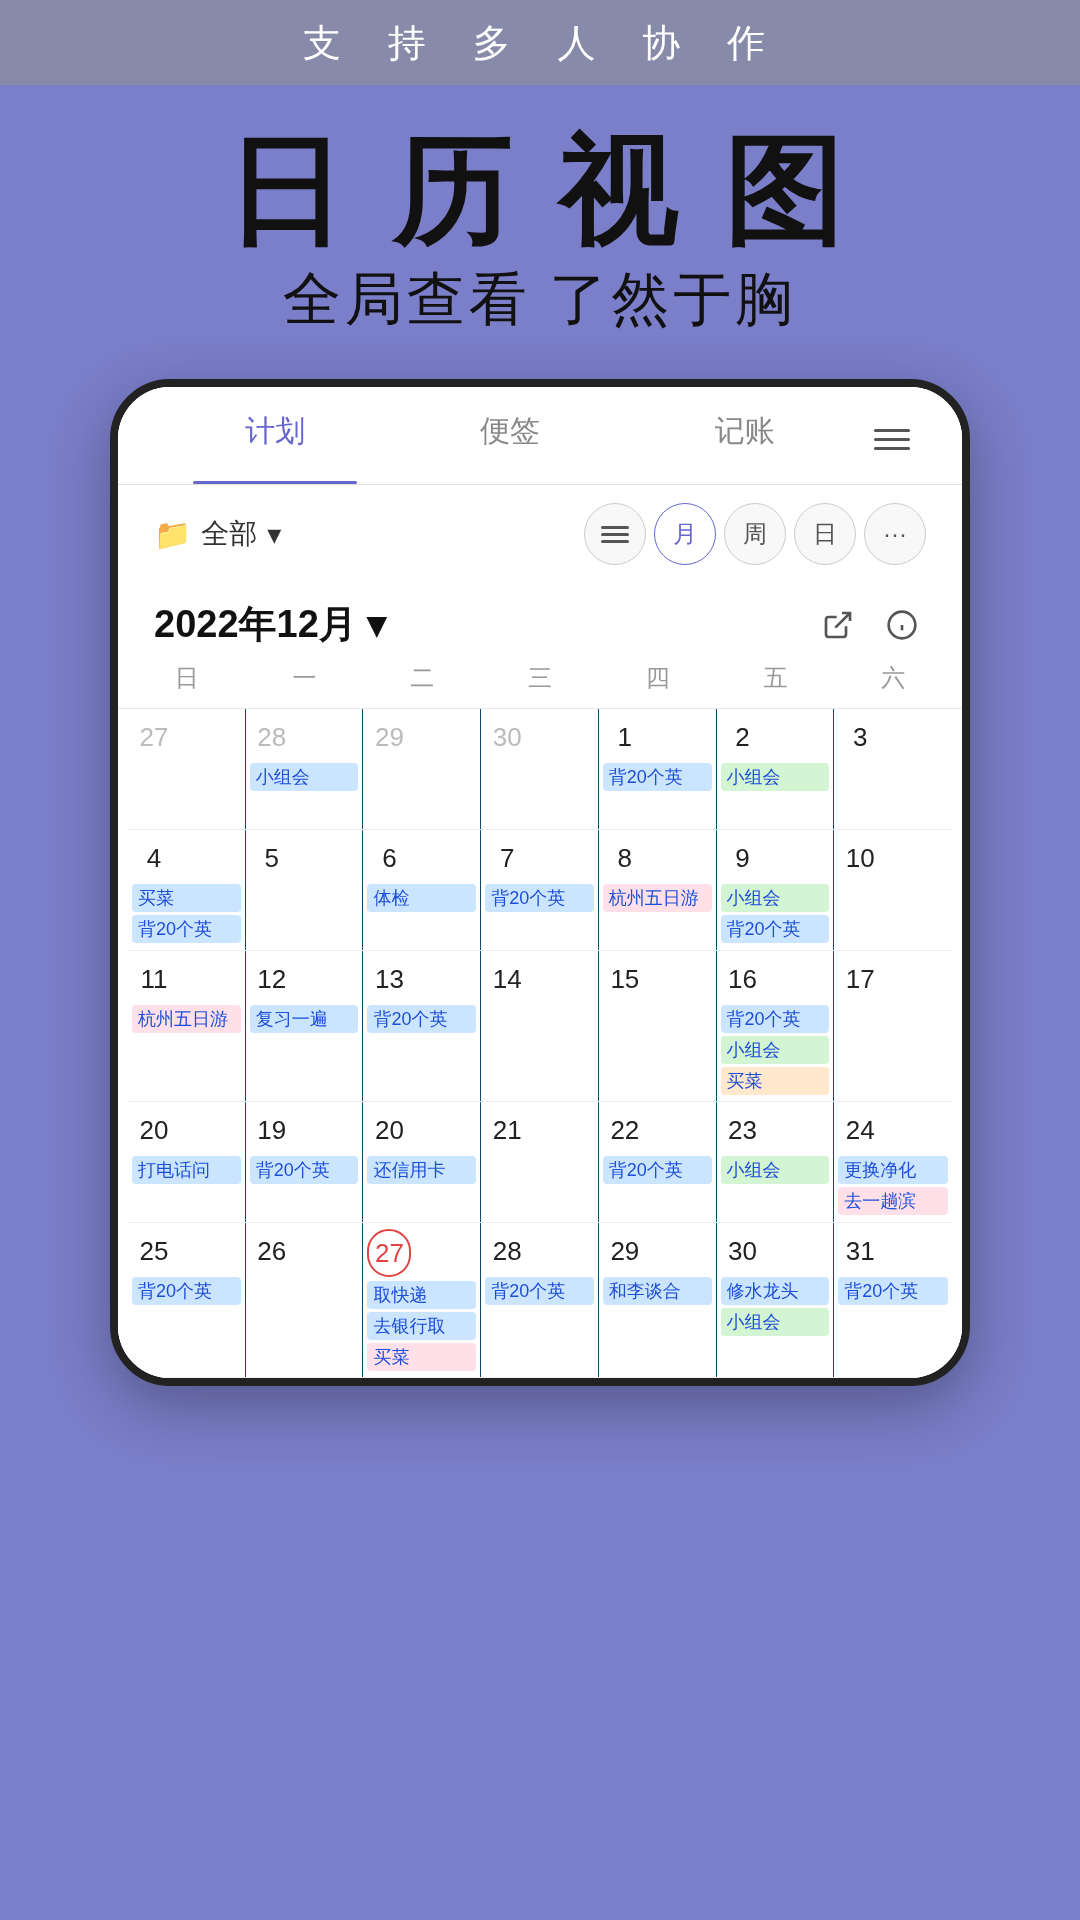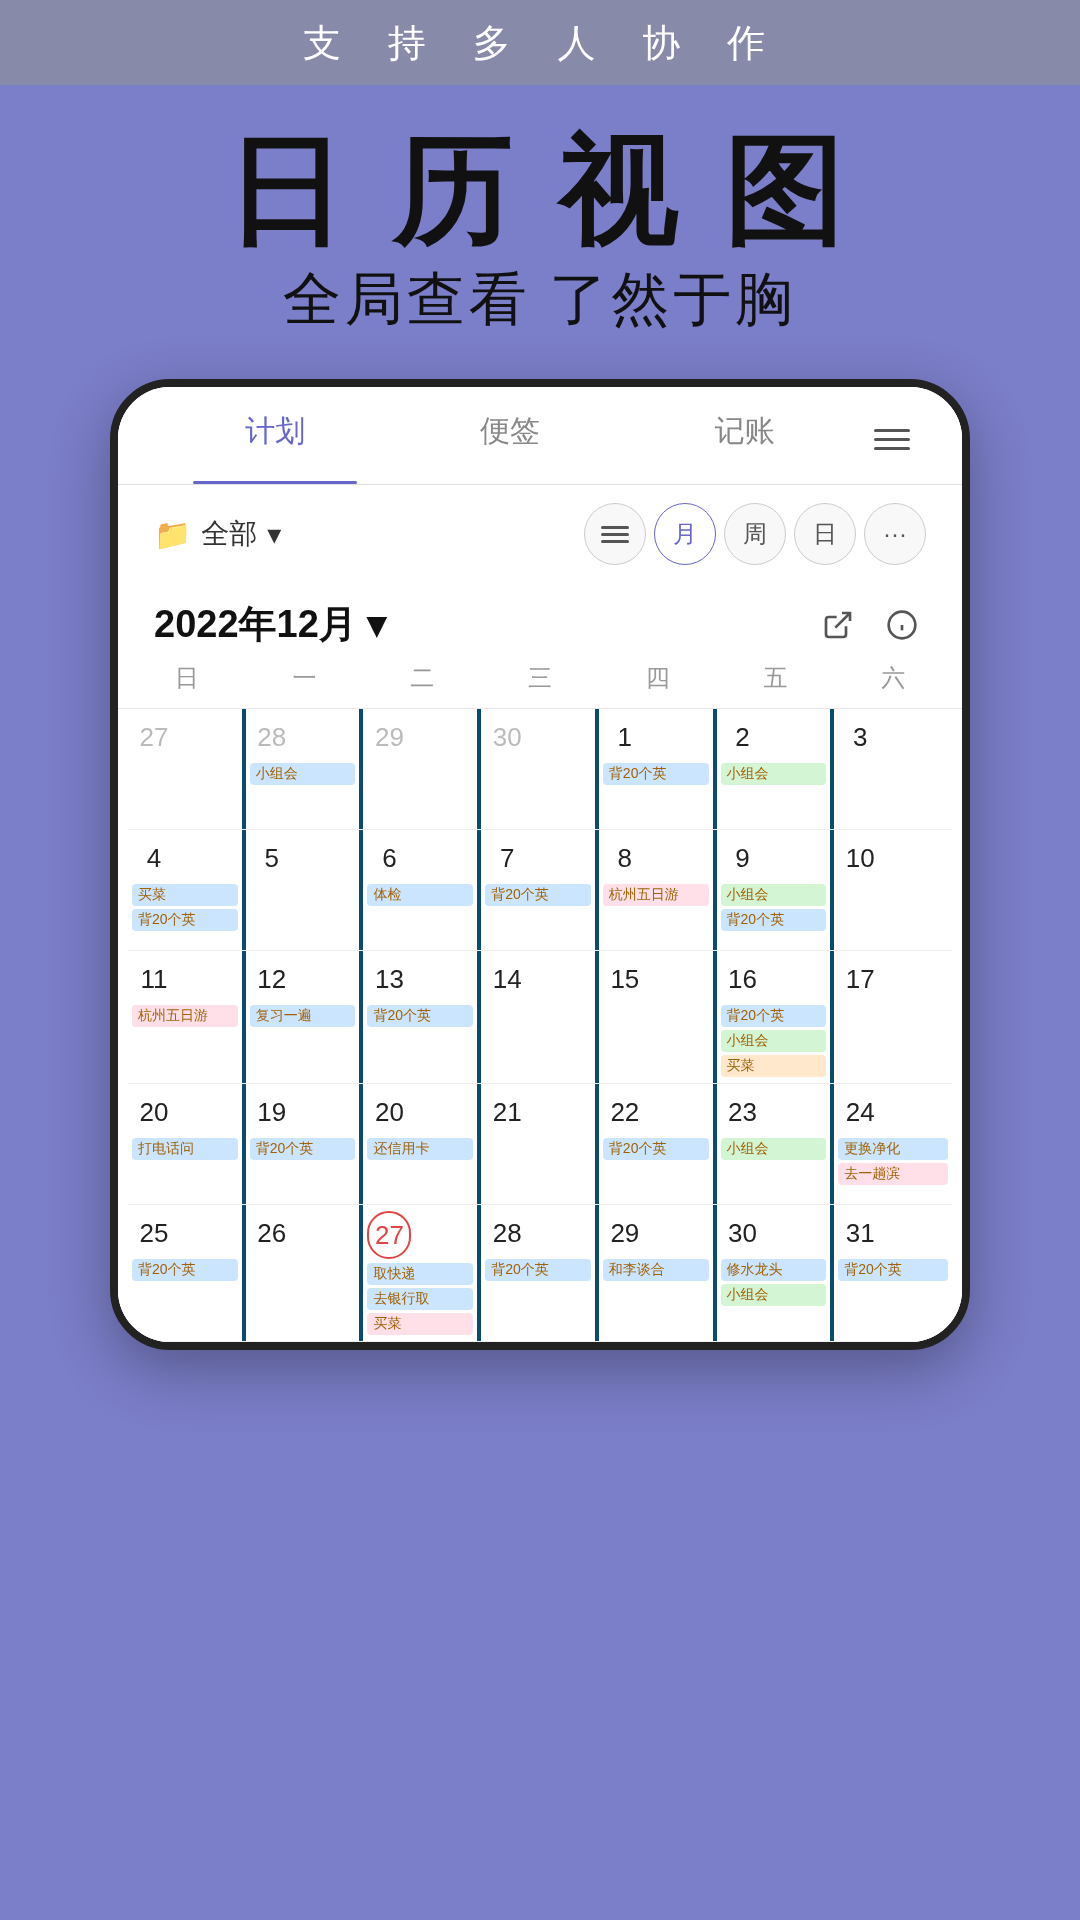--- a/index.html
+++ b/index.html
@@ -213,21 +213,21 @@
       padding: 0 10px;
     }
     .cal-week {
       display: grid;
       grid-template-columns: repeat(7, 1fr);
       border-bottom: 1px solid #f0f0f0;
     }
     .cal-cell {
       min-height: 120px;
       padding: 6px 4px;
-      border-right: 4px solid #0c4a6e;
+      border-right: 1px solid #0c4a6e;
       position: relative;
     }
     .cal-cell:last-child { border-right: none; }
     .cal-day-num {
       font-size: 26px;
       color: #222;
       margin-bottom: 4px;
       text-align: center;
       display: block;
       width: 44px;
@@ -239,27 +239,27 @@
       color: #e04444;
       border: 2px solid #e04444;
       border-radius: 22px;
     }
     .cal-events {
       display: flex;
       flex-direction: column;
       gap: 3px;
     }
     .cal-event {
-      font-size: 14px;
+      font-size: 18px;
       padding: 2px 6px;
       border-radius: 4px;
       white-space: nowrap;
       overflow: hidden;
       text-overflow: ellipsis;
-      color: #a16207;
+      color: #1d4ed8;
     }
     .ev-blue { background: #cce5ff; }
     .ev-pink { background: #ffe0e8; }
     .ev-green { background: #d4f5d4; }
     .ev-orange { background: #ffe8cc; }
   </style>
 </head>
 <body>
 
 <div class="top-banner">

